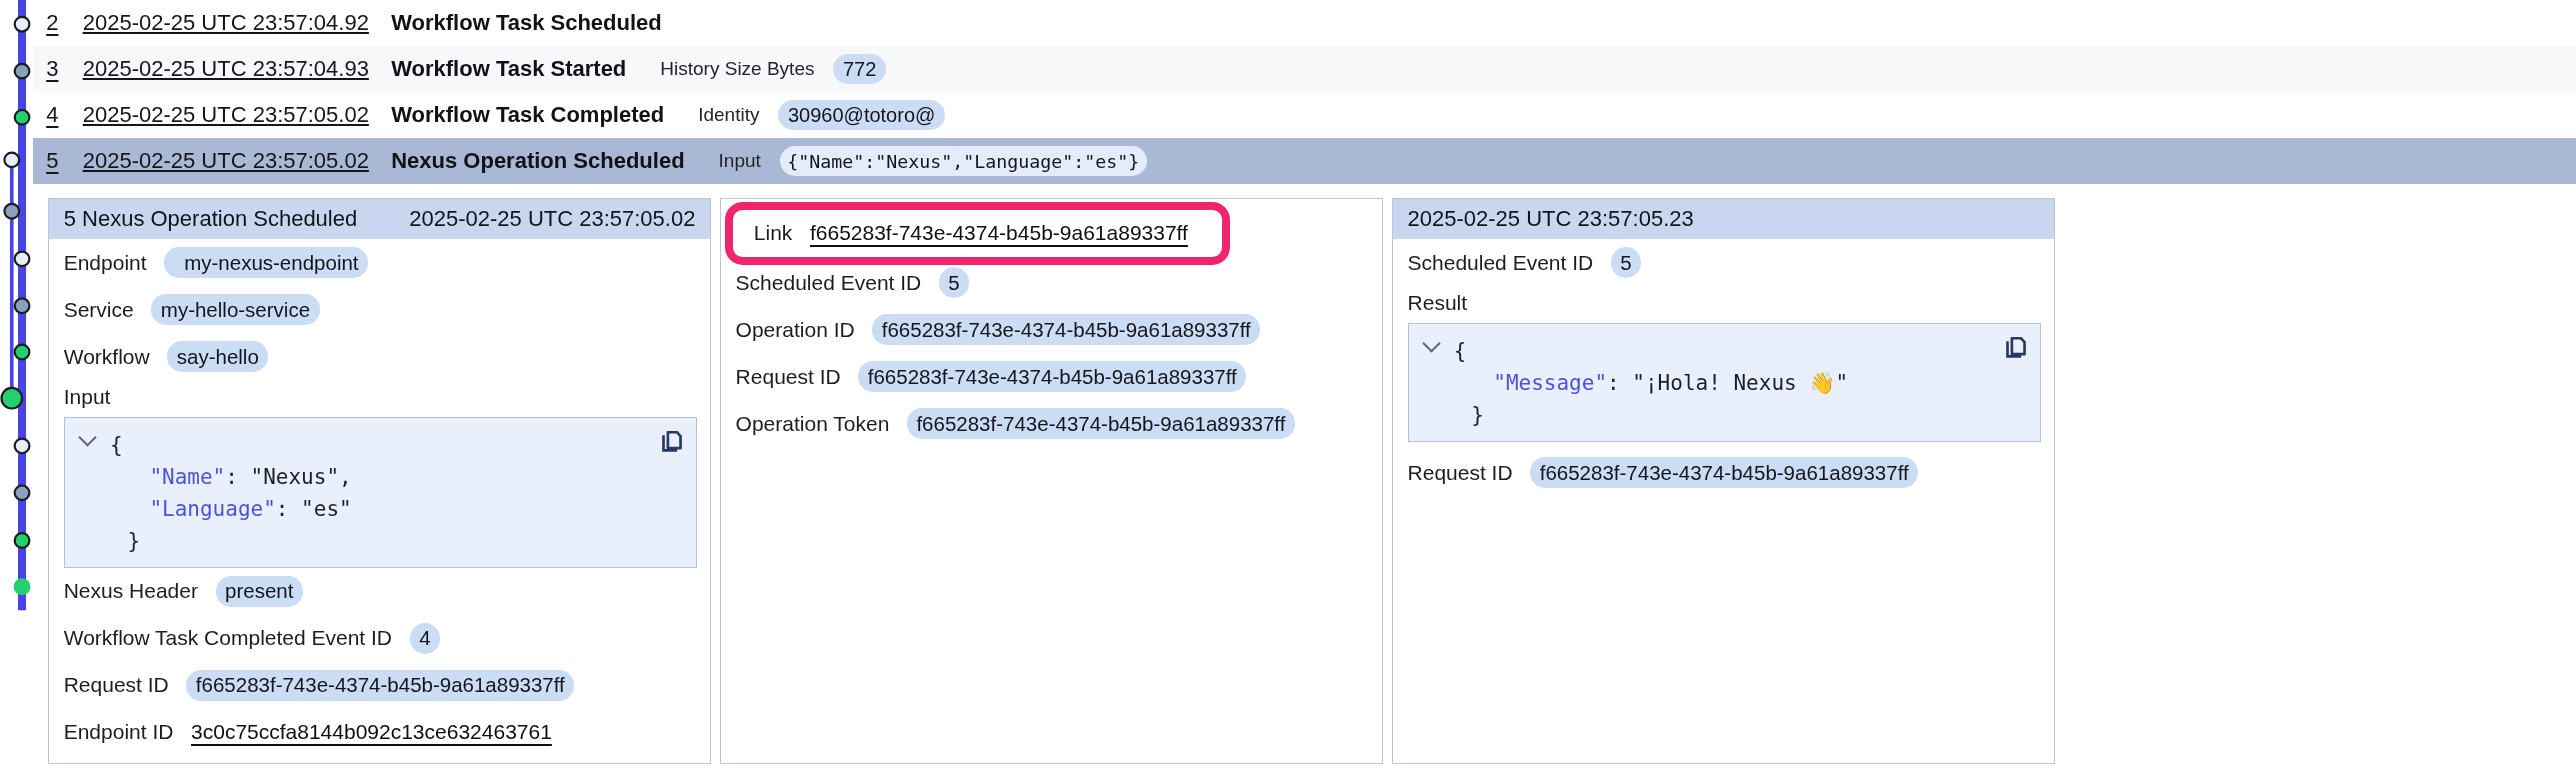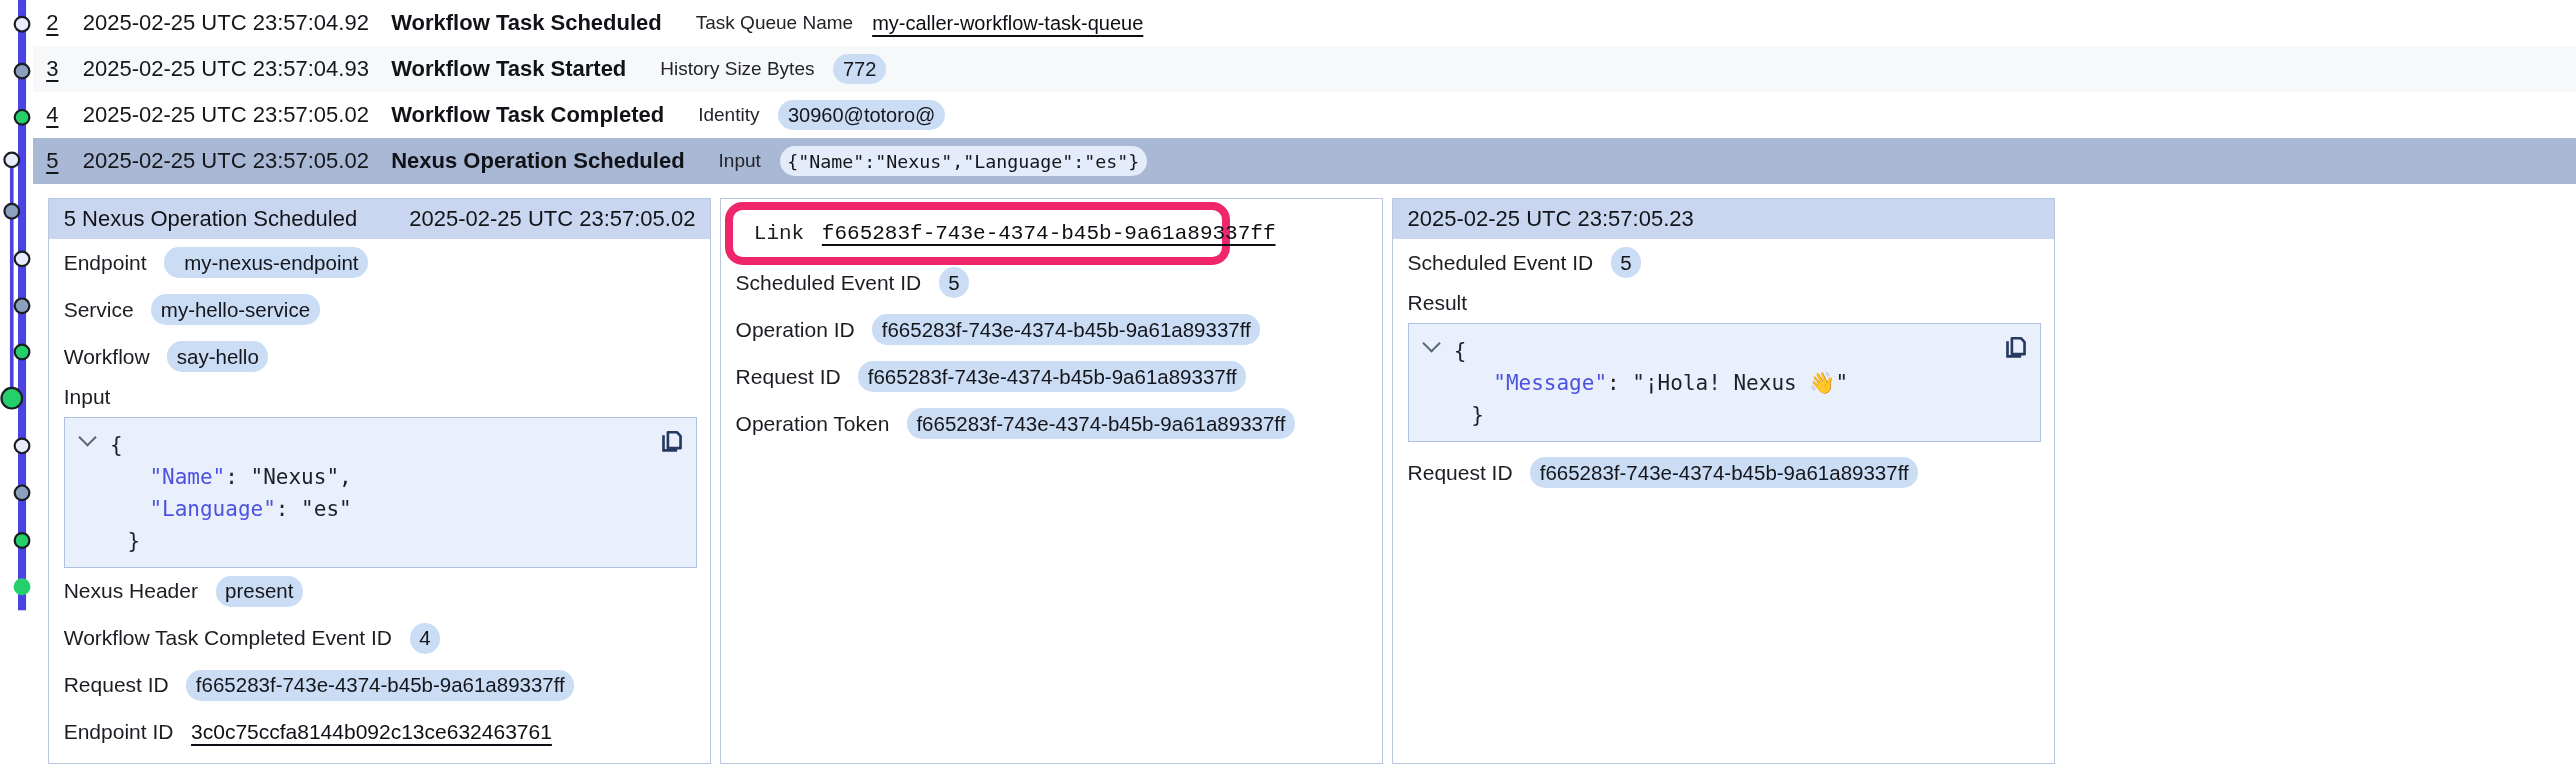--- a/index.html
+++ b/index.html
@@ -9,21 +9,21 @@
     position:relative;
   }
   
   #rail{position:absolute;left:0;top:0;width:47px;height:773px;}
   
   #event-rows{position:absolute;left:33px;top:0;right:0;}
   .ev-row{height:46px;display:flex;align-items:center;padding-left:13.2px;}
   .ev-row.alt{background:#f7f8fa;}
   .ev-row.hl{background:#a9b8d4;}
   .ev-num{width:16px;font-size:22px;text-decoration:underline;text-underline-offset:4.4px;text-decoration-thickness:1.5px;color:#14161b;flex:none;cursor:pointer;}
-  .ev-ts{width:288px;margin-left:20.5px;font-size:22px;color:#14161b;flex:none;}
+  .ev-ts{width:288px;margin-left:20.5px;font-size:22px;color:#14161b;flex:none;text-decoration:underline;}
   .ev-name{font-size:22px;font-weight:700;color:#101217;margin-left:20.5px;flex:none;}
   .ev-attr{display:flex;align-items:center;margin-left:34px;gap:19px;}
   .ev-attr-label{font-size:19px;color:#22242a;}
   .badge{background:#cbdcf5;border-radius:15px;padding:3.7px 9.5px;font-size:20px;color:#14161b;white-space:nowrap;}
   .badge.mono{font-family:"DejaVu Sans Mono","Liberation Mono",monospace;font-size:18.3px;background:#e4ebfa;padding:4.4px 7.3px;}
   .linkval{font-size:20px;color:#0d0f14;text-decoration:underline;text-underline-offset:5.1px;text-decoration-thickness:1.5px;cursor:pointer;white-space:nowrap;}
   
   #panels{position:absolute;left:48px;top:198px;width:2007px;height:566px;
     display:grid;grid-template-columns:repeat(3,1fr);gap:8.8px;}
   .panel{border:1.5px solid #b9c6e2;background:#ffffff;position:relative;overflow:hidden;}
@@ -40,21 +40,21 @@
     padding:10.3px 14.7px 10.3px 14.7px;color:#1d2029;}
   .cline{white-space:pre;position:relative;}
   .tok-k{color:#4b52e0;}
   .tok-p{color:#1d2029;}
   .tok-s{color:#1d2029;}
   .caret{display:inline-block;width:11px;height:11px;border-right:2.2px solid #5a6472;border-bottom:2.2px solid #5a6472;transform:rotate(45deg) translate(-1.5px,-1.5px);margin-right:16px;margin-left:1.5px;vertical-align:5.9px;}
   .copybtn{position:absolute;top:8.8px;right:11.7px;width:26.4px;height:28px;cursor:pointer;}
   
   .hlbox{border:8.8px solid #f0266c;border-radius:17.6px;background:#ffffff;
     margin:2.9px 0 0 -10.3px;width:505px;box-sizing:border-box;padding:0 0 0 20.5px;}
-  .hlbox .f-row{gap:17.6px;font-family:Liberation Mono, monospace;}
+  .hlbox .f-row{gap:17.6px;}
   .neg8{margin-top:-5.9px;}
   .mt10{margin-top:7.3px;}
 </style>
 </head>
 <body>
 
 <svg id="rail" viewBox="0 0 64 1054">
     <line x1="30" x2="30" y1="0" y2="832" stroke="#4a44e2" stroke-width="11"></line>
     <line x1="16" x2="16" y1="218" y2="543" stroke="#4a44e2" stroke-width="5"></line>
     <circle cx="30" cy="33" r="10" fill="#e8edf9" stroke="#1a1d24" stroke-width="3"></circle>
@@ -70,24 +70,20 @@
     <circle cx="16" cy="218" r="10" fill="#e8edf9" stroke="#1a1d24" stroke-width="3"></circle>
     <circle cx="16" cy="288" r="10" fill="#8ba0bc" stroke="#1a1d24" stroke-width="3"></circle>
     <circle cx="16" cy="543" r="14" fill="#25d06a" stroke="#1a1d24" stroke-width="3"></circle>
   </svg>
 
 <div id="event-rows">
     <div class="ev-row">
       <span class="ev-num">2</span>
       <span class="ev-ts">2025-02-25 UTC 23:57:04.92</span>
       <span class="ev-name">Workflow Task Scheduled</span>
-      <span class="ev-attr">
-        <span class="ev-attr-label">Task Queue Name</span>
-        <span class="linkval">my-caller-workflow-task-queue</span>
-      </span>
     </div>
     <div class="ev-row alt">
       <span class="ev-num">3</span>
       <span class="ev-ts">2025-02-25 UTC 23:57:04.93</span>
       <span class="ev-name">Workflow Task Started</span>
       <span class="ev-attr">
         <span class="ev-attr-label">History Size Bytes</span>
         <span class="badge">772</span>
       </span>
     </div>

